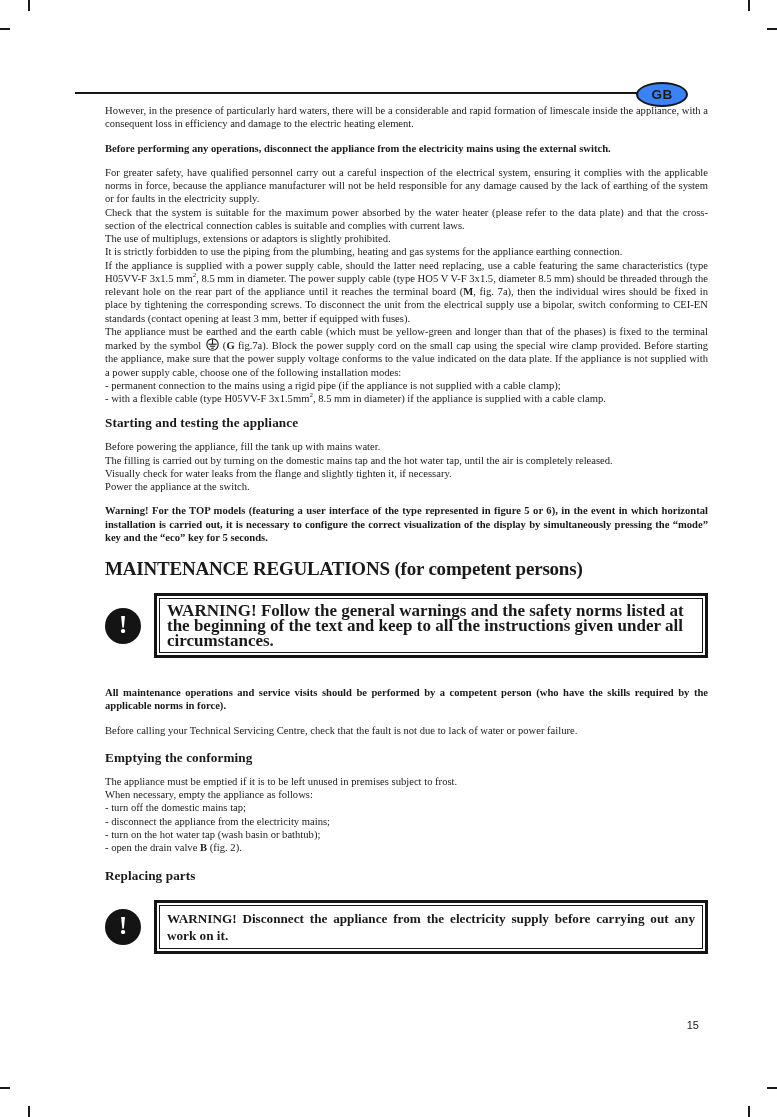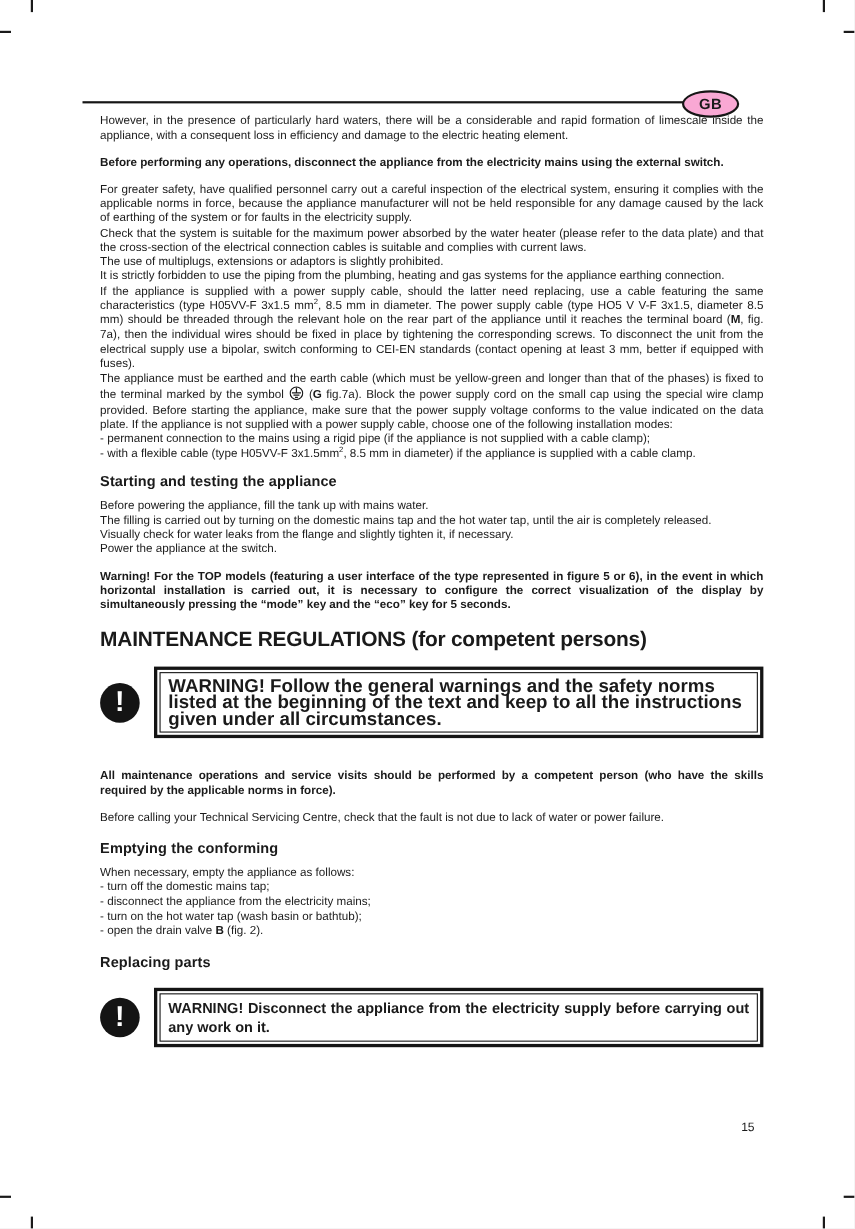--- a/index.html
+++ b/index.html
@@ -11,27 +11,27 @@
     color:#1a1a1a;
     overflow:hidden;
   }
   
   .crop{position:absolute;background:#1a1a1a;}
   .crop.v{width:1.5px;height:11px;}
   .crop.h{width:10px;height:1.5px;}
   
   .hdr-rule{position:absolute;left:75px;top:92px;width:566px;height:1.6px;background:#161616;}
   .gb-badge{
-    position:absolute;left:620px;top:82px;width:48px;height:21px;
+    position:absolute;left:636px;top:82px;width:48px;height:21px;
     border:2px solid #161616;border-radius:50%;
     display:flex;align-items:center;justify-content:center;
-    font-size:13.5px;font-weight:bold;letter-spacing:.5px;background:#f9a8d4;
+    font-size:13.5px;font-weight:bold;letter-spacing:.5px;background:#3b82f6;
   }
   
-  .content{position:absolute;left:91px;top:104px;width:603px;}
+  .content{position:absolute;left:105px;top:104px;width:603px;font-family:Liberation Serif, serif;}
   p{margin:0;}
   .body{font-size:10.6px;line-height:13.25px;text-align:justify;}
   .b{font-weight:bold;}
   .mb-s{margin-bottom:0;}
   .mb-m{margin-bottom:11px;}
   .mb-l{margin-bottom:14px;}
   h2{font-size:13.2px;font-weight:bold;margin:0 0 9px 0;letter-spacing:.1px;}
   h1{font-size:19px;font-weight:bold;margin:4px 0 13px 0;letter-spacing:-.2px;white-space:nowrap;}
   .sup{font-size:7px;vertical-align:super;line-height:0;}
   
@@ -40,21 +40,21 @@
     flex:none;width:36px;height:36px;border-radius:50%;
     background:#141414;color:#ffffff;
     display:flex;align-items:center;justify-content:center;
     font-size:26px;font-weight:bold;padding-bottom:2px;box-sizing:border-box;
   }
   .warn-frame{flex:1;border:3px solid #141414;padding:2px;background:#fff;}
   .warn-inner{border:1.5px solid #141414;padding:4px 7px;}
   .warn-text-1{font-size:17px;line-height:15px;font-weight:bold;text-align:left;}
   .warn-text-2{font-size:13.2px;line-height:17px;font-weight:bold;text-align:justify;}
   .earth-ic{display:inline-block;vertical-align:-2px;margin:0 1px;}
-  .page-num{position:absolute;top:1019px;right:91px;font-size:11px;}
+  .page-num{position:absolute;top:1019px;right:78px;font-size:11px;}
   .list-item{font-size:10.6px;line-height:13.25px;text-align:left;}
 </style>
 </head>
 <body>
 
 <div class="sheet">
 
   <div class="crop v" style="left:28px;top:0;"></div>
   <div class="crop h" style="left:0;top:28px;"></div>
   <div class="crop v" style="left:748px;top:0;"></div>
@@ -115,20 +115,21 @@
       </div>
     </div>
 
     <p class="body b mb-m">All maintenance operations and service visits should be performed by a competent person (who have the skills required by the applicable norms in force).</p>
 
     <p class="body mb-m" style="margin-bottom:13px;">Before calling your Technical Servicing Centre, check that the fault is not due to lack of water or power failure.</p>
 
     <h2>Emptying the conforming</h2>
 
     <div class="mb-l">
+      <p class="body">The appliance must be emptied if it is to be left unused in premises subject to frost.</p>
       <p class="body">When necessary, empty the appliance as follows:</p>
       <p class="list-item">- turn off the domestic mains tap;</p>
       <p class="list-item">- disconnect the appliance from the electricity mains;</p>
       <p class="list-item">- turn on the hot water tap (wash basin or bathtub);</p>
       <p class="list-item"><span>- open the drain valve </span><span style="font-weight: bold;">B</span><span> (fig. 2).</span></p>
     </div>
 
     <h2 style="margin-top:13px;margin-bottom:16px;">Replacing parts</h2>
 
     <div class="warn-row">

